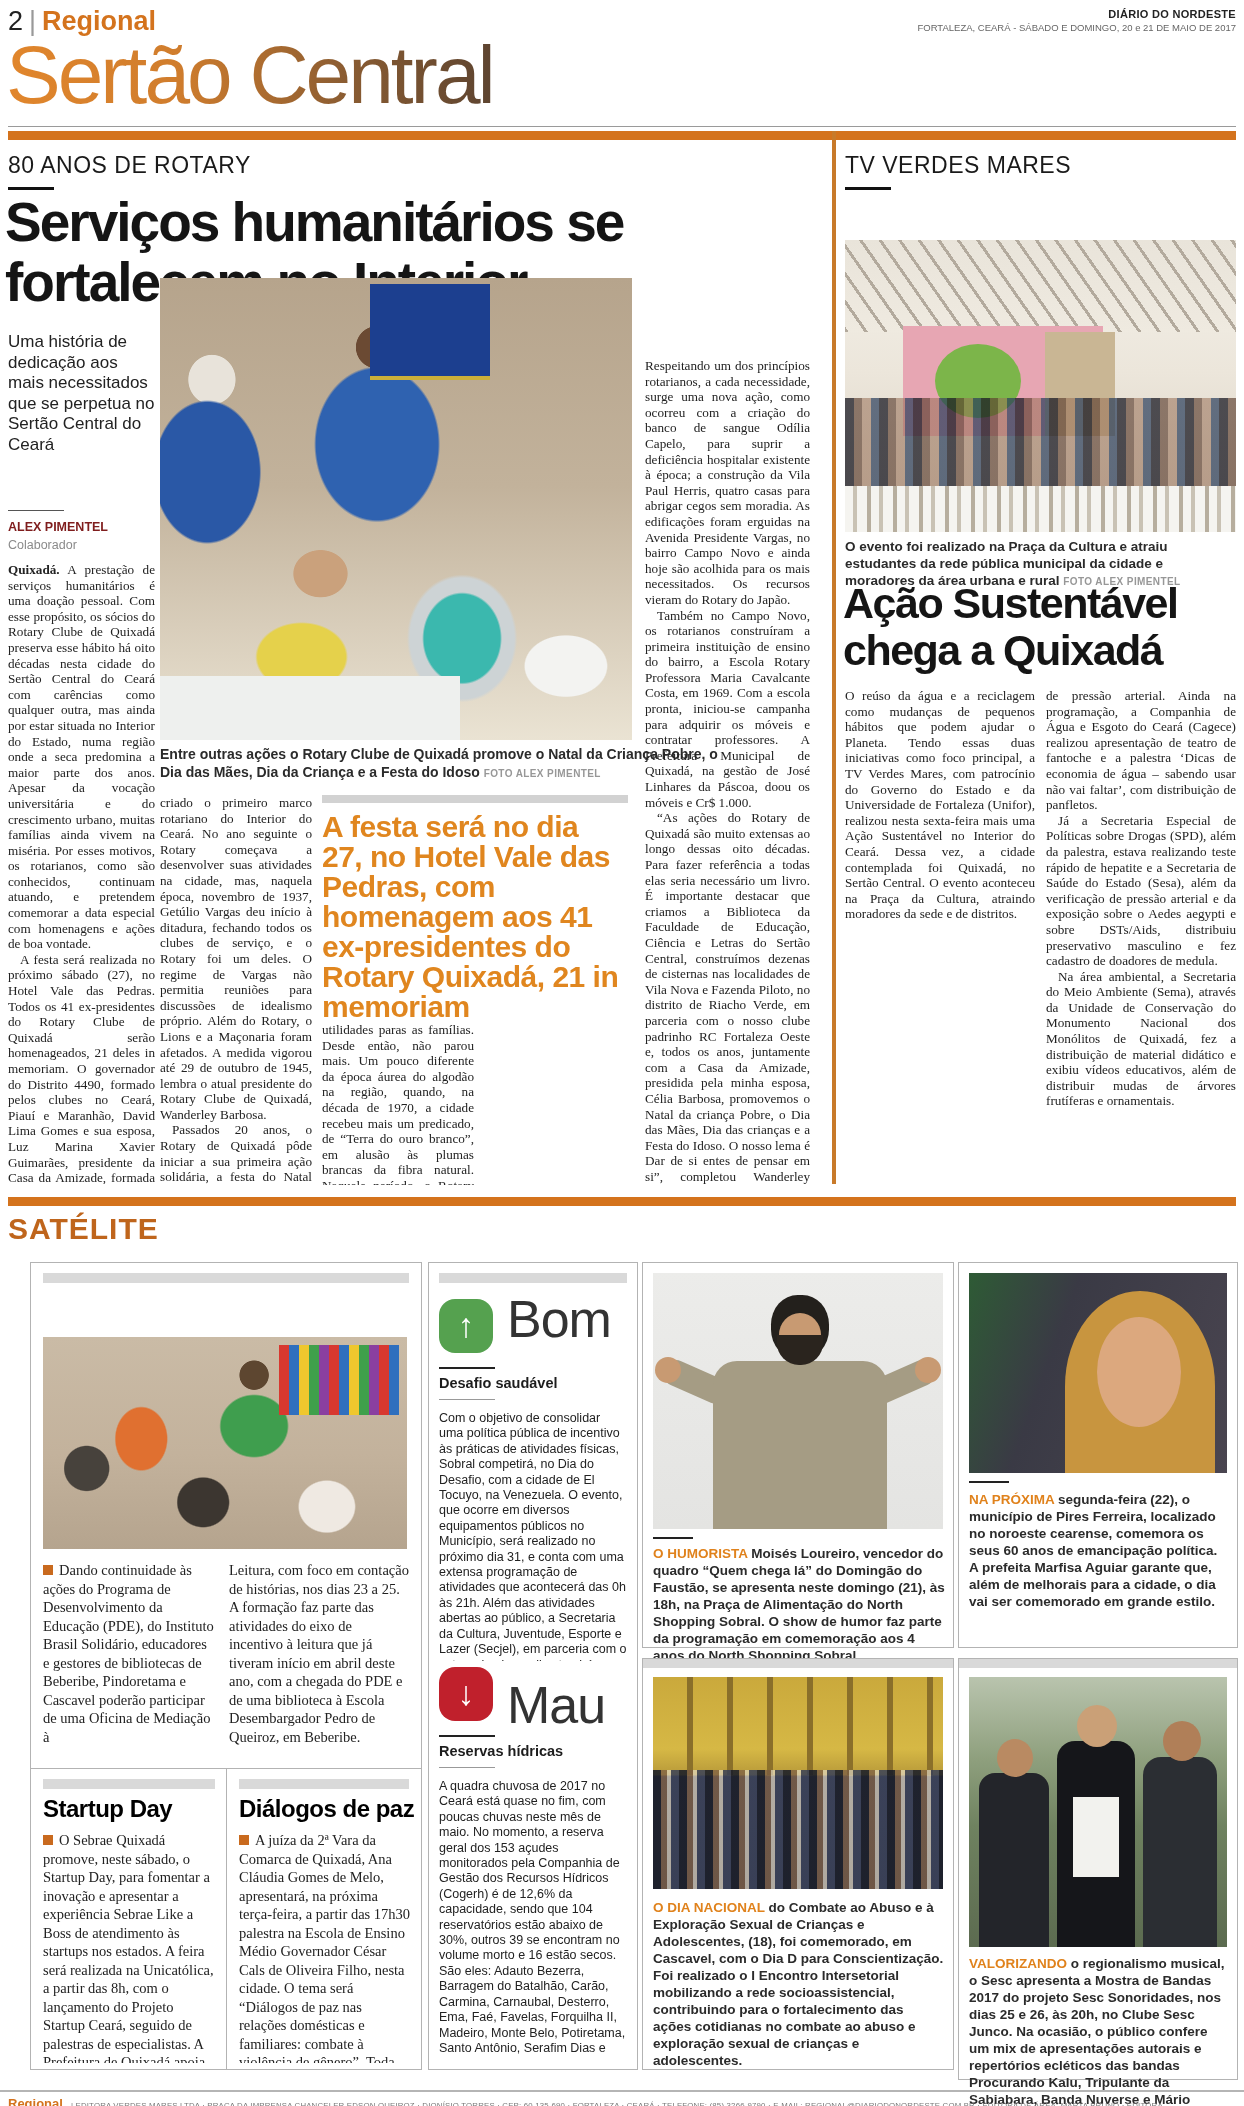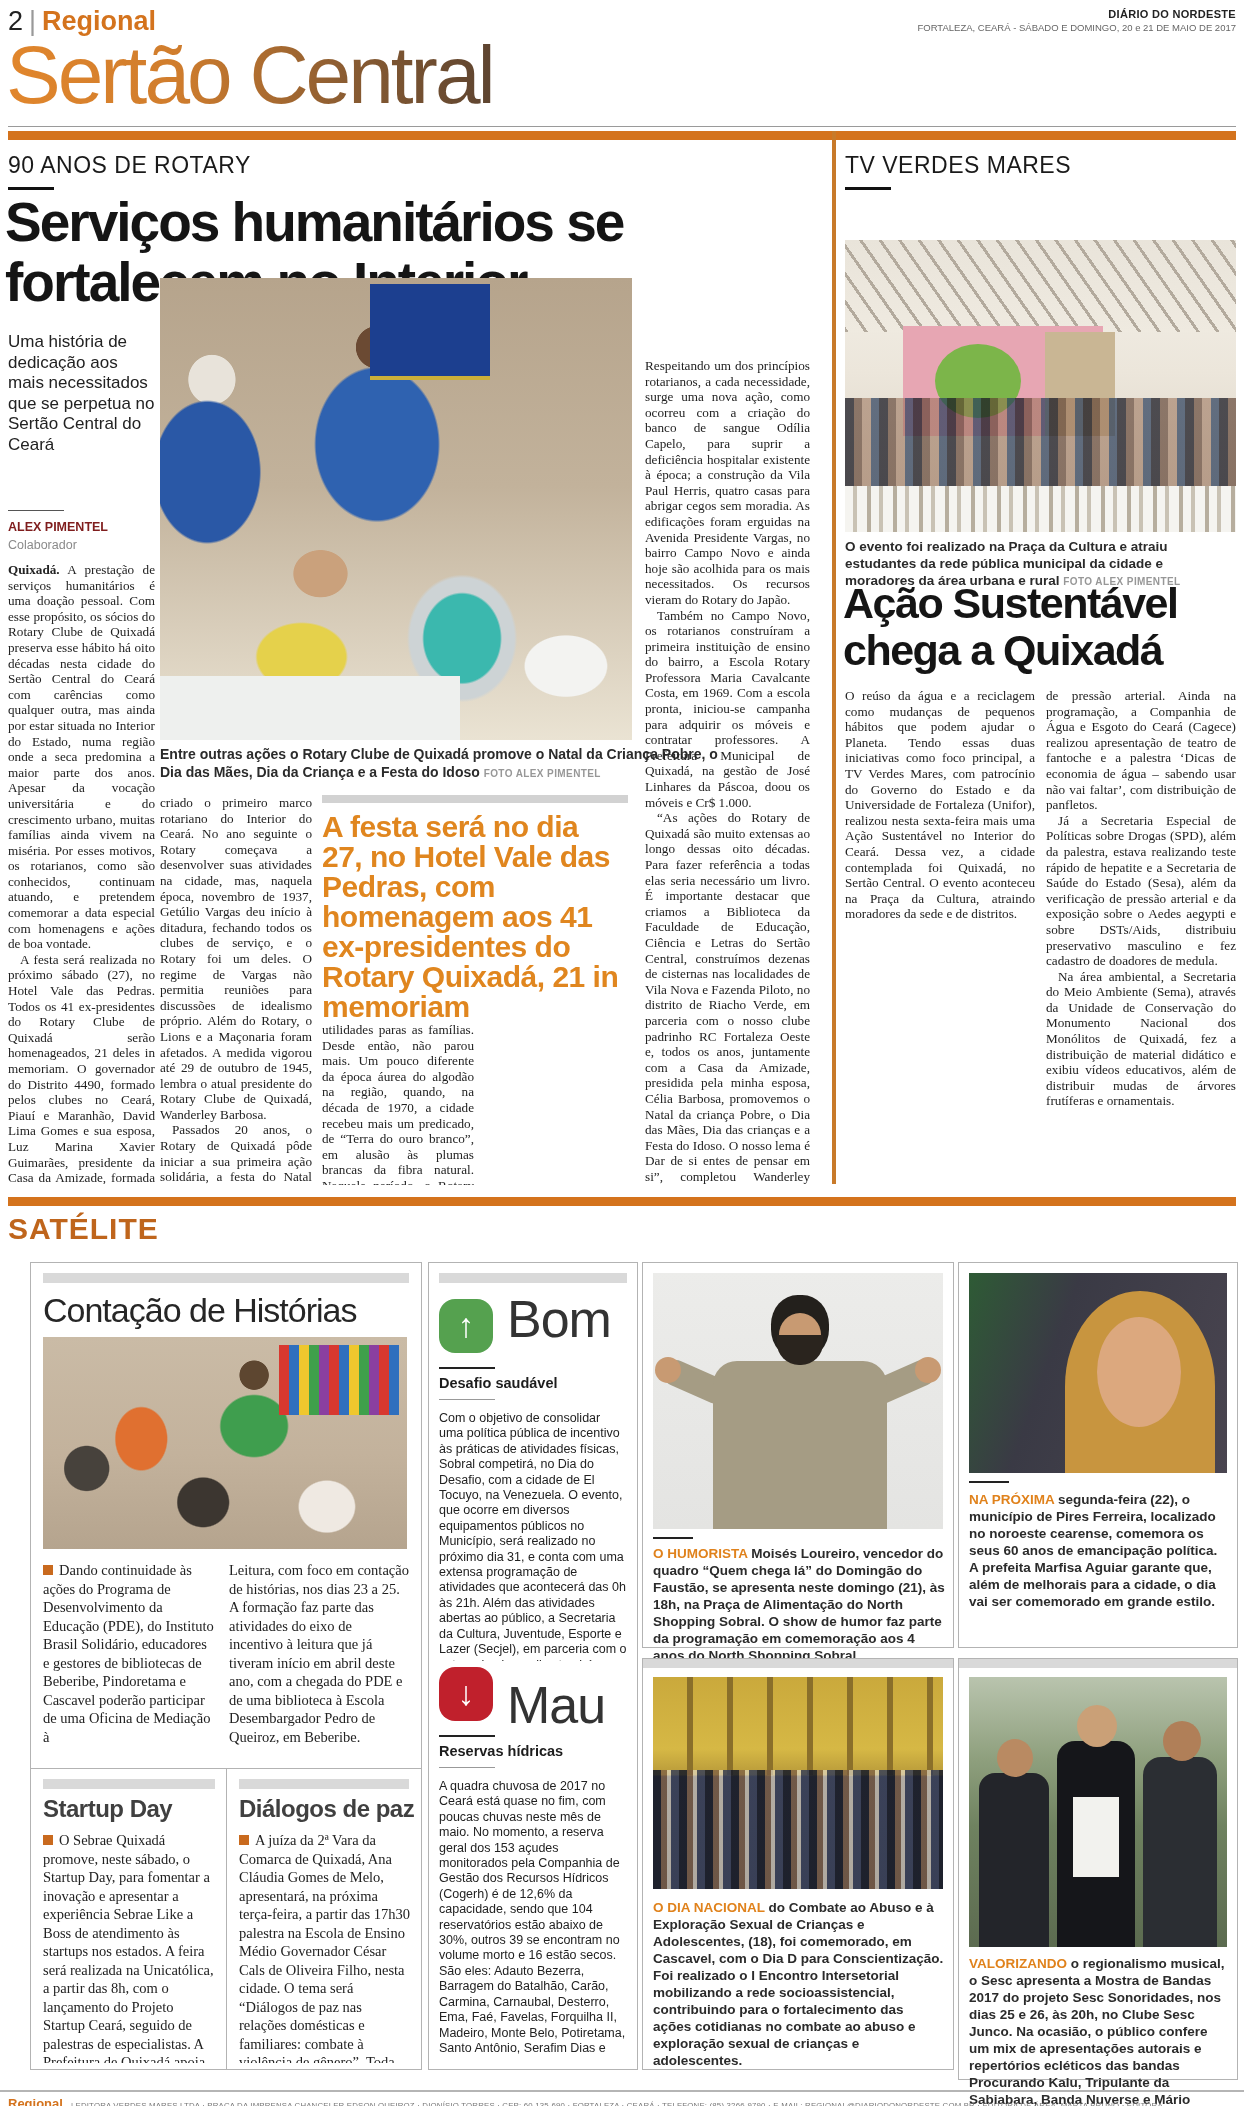--- a/index.html
+++ b/index.html
@@ -64,21 +64,21 @@
   #tv-col1{left:845px;top:688px;width:190px;height:497px;}
   #tv-col2{left:1046px;top:688px;width:190px;height:497px;}
 
   
   #bar-sat{left:8px;top:1197px;width:1228px;height:9px;background:#d4731d;}
   #sat-title{left:8px;top:1212px;font-size:30px;font-weight:bold;color:#bf651c;letter-spacing:1px;}
 
   .satbox{position:absolute;border:1px solid #b3b3b3;background:#fff;}
   .graybar{position:absolute;height:10px;background:#d9d9d9;}
   .boxtitle-lg{position:absolute;font-size:34px;font-weight:300;color:#262626;letter-spacing:-1px;}
-  .boxtitle-sm{position:absolute;font-size:24px;font-weight:bold;color:#404040;letter-spacing:-.5px;}
+  .boxtitle-sm{position:absolute;font-size:24px;font-weight:bold;color:#000000;letter-spacing:-.5px;}
   .boxtext{position:absolute;font-family:"Liberation Serif",serif;font-size:14.5px;line-height:18.5px;color:#222;}
   .bullet{display:inline-block;width:10px;height:10px;background:#c96a1e;margin-right:6px;}
 
   #boxA{left:30px;top:1262px;width:390px;height:506px;}
   #boxA .graybar{left:12px;right:12px;top:10px;}
   #titleA{left:12px;top:28px;}
   #photoA{left:12px;top:74px;width:364px;height:212px;}
   #colA1{left:12px;top:298px;width:172px;height:198px;overflow:hidden;}
   #colA2{left:198px;top:298px;width:180px;height:198px;overflow:hidden;}
 
@@ -213,21 +213,21 @@
 </div>
 <div class="abs" id="hdr-right">
   <div class="paper">DIÁRIO DO NORDESTE</div>
   <div class="dateline">FORTALEZA, CEARÁ - SÁBADO E DOMINGO, 20 e 21 DE MAIO DE 2017</div>
 </div>
 
 <div class="abs" id="masthead">Sertão Central</div>
 <div class="abs" id="rule-top"></div>
 <div class="abs" id="bar-main"></div>
 
-<div class="abs kicker" id="kicker-main">90 ANOS DE ROTARY</div>
+<div class="abs kicker" id="kicker-main">80 ANOS DE ROTARY</div>
 <div class="abs" id="kick-ul-main"></div>
 <div class="abs" id="headline-main">Serviços humanitários se fortalecem no Interior</div>
 
 <div class="abs" id="deck">Uma história de dedicação aos mais necessitados que se perpetua no Sertão Central do Ceará</div>
 <div class="abs" id="byline-rule"></div>
 <div class="abs" id="byline">ALEX PIMENTEL</div>
 <div class="abs" id="byline-role">Colaborador</div>
 
 <div class="abs serif just bodycol hide-ovf" id="col1">
   <p><span class="leadword">Quixadá.</span> <span>A prestação de serviços humanitários é uma doação pessoal. Com esse propósito, os sócios do Rotary Clube de Quixadá preserva esse hábito há oito décadas nesta cidade do Sertão Central do Ceará com carências como qualquer outra, mas ainda por estar situada no Interior do Estado, numa região onde a seca predomina a maior parte dos anos. Apesar da vocação universitária e do crescimento urbano, muitas famílias ainda vivem na miséria. Por esses motivos, os rotarianos, como são conhecidos, continuam atuando, e pretendem comemorar a data especial com homenagens e ações de boa vontade.</span></p>
@@ -287,21 +287,20 @@
   <p>de pressão arterial. Ainda na programação, a Companhia de Água e Esgoto do Ceará (Cagece) realizou apresentação de teatro de fantoche e a palestra ‘Dicas de economia de água – sabendo usar não vai faltar’, com distribuição de panfletos.</p>
   <p>Já a Secretaria Especial de Políticas sobre Drogas (SPD), além da palestra, estava realizando teste rápido de hepatite e a Secretaria de Saúde do Estado (Sesa), além da verificação de pressão arterial e da exposição sobre o Aedes aegypti e sobre DSTs/Aids, distribuiu preservativo masculino e fez cadastro de doadores de medula.</p>
   <p>Na área ambiental, a Secretaria do Meio Ambiente (Sema), através da Unidade de Conservação do Monumento Nacional dos Monólitos de Quixadá, fez a distribuição de material didático e exibiu vídeos educativos, além de distribuir mudas de árvores frutíferas e ornamentais.</p>
 </div>
 
 <div class="abs" id="bar-sat"></div>
 <div class="abs" id="sat-title">SATÉLITE</div>
 
 <div class="satbox" id="boxA">
   <div class="graybar"></div>
-  <div class="boxtitle-lg" id="titleA">Contação de Histórias</div>
   <div class="photo" id="photoA">
     <div class="pchild papers"></div>
   </div>
   <div class="boxtext" id="colA1">
     <span class="bullet"></span><span>Dando continuidade às ações do Programa de Desenvolvimento da Educação (PDE), do Instituto Brasil Solidário, educadores e gestores de bibliotecas de Beberibe, Pindoretama e Cascavel poderão participar de uma Oficina de Mediação à</span>
   </div>
   <div class="boxtext" id="colA2">Leitura, com foco em contação de histórias, nos dias 23 a 25. A formação faz parte das atividades do eixo de incentivo à leitura que já tiveram início em abril deste ano, com a chegada do PDE e de uma biblioteca à Escola Desembargador Pedro de Queiroz, em Beberibe.</div>
 </div>
 
 <div class="satbox smlbox" id="boxB">

